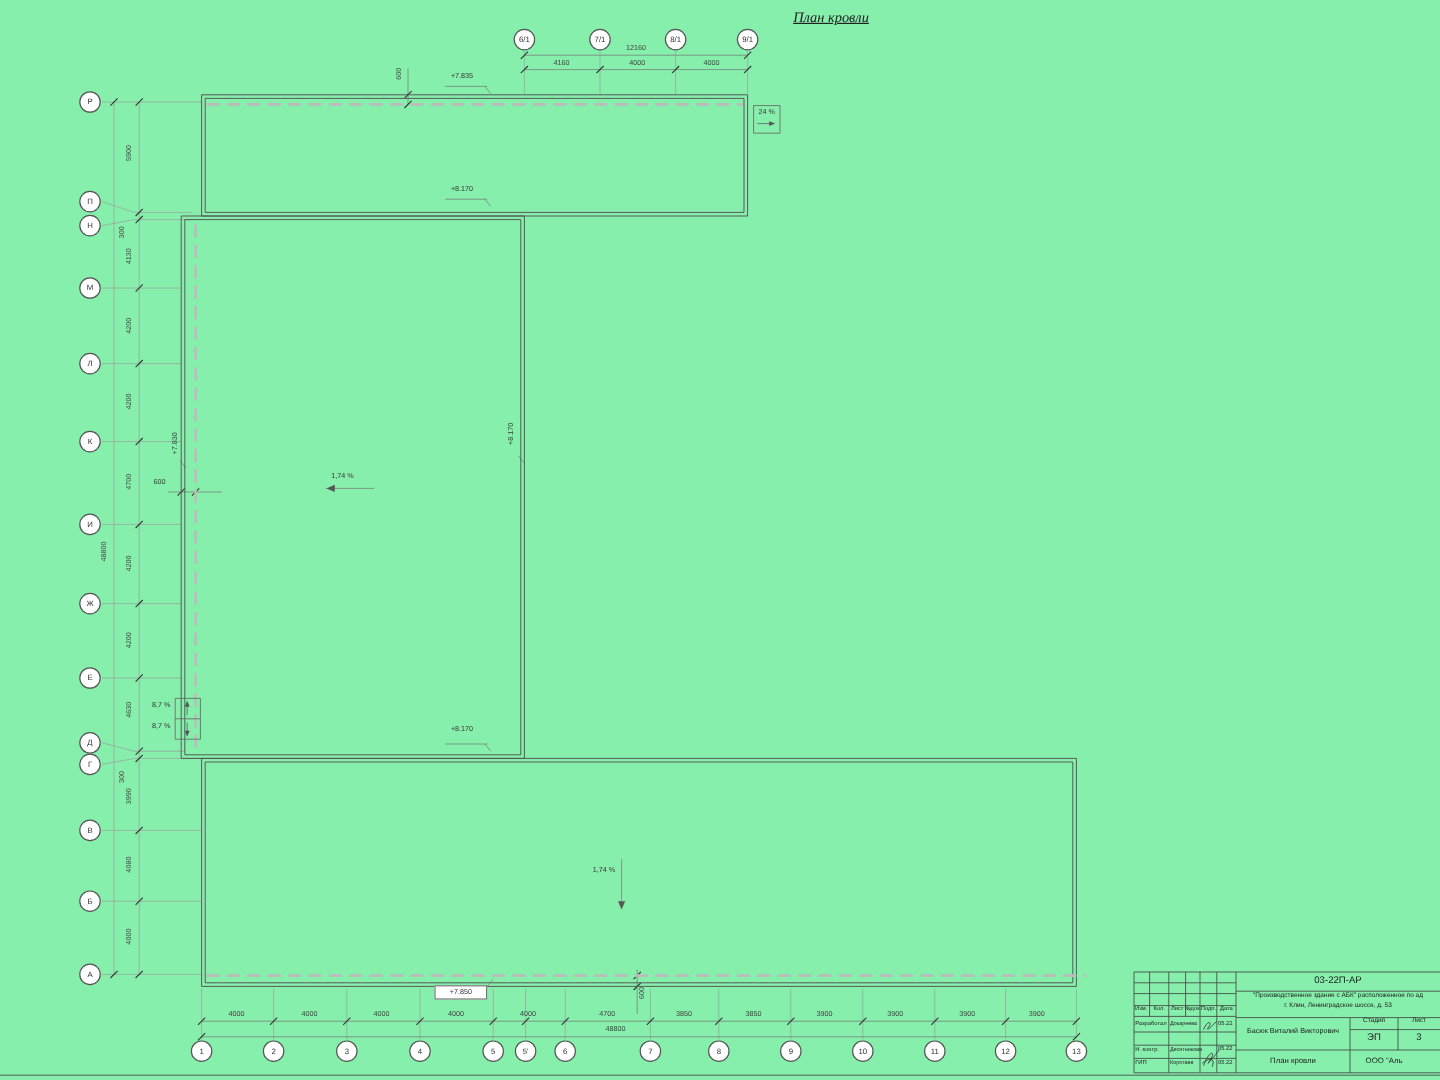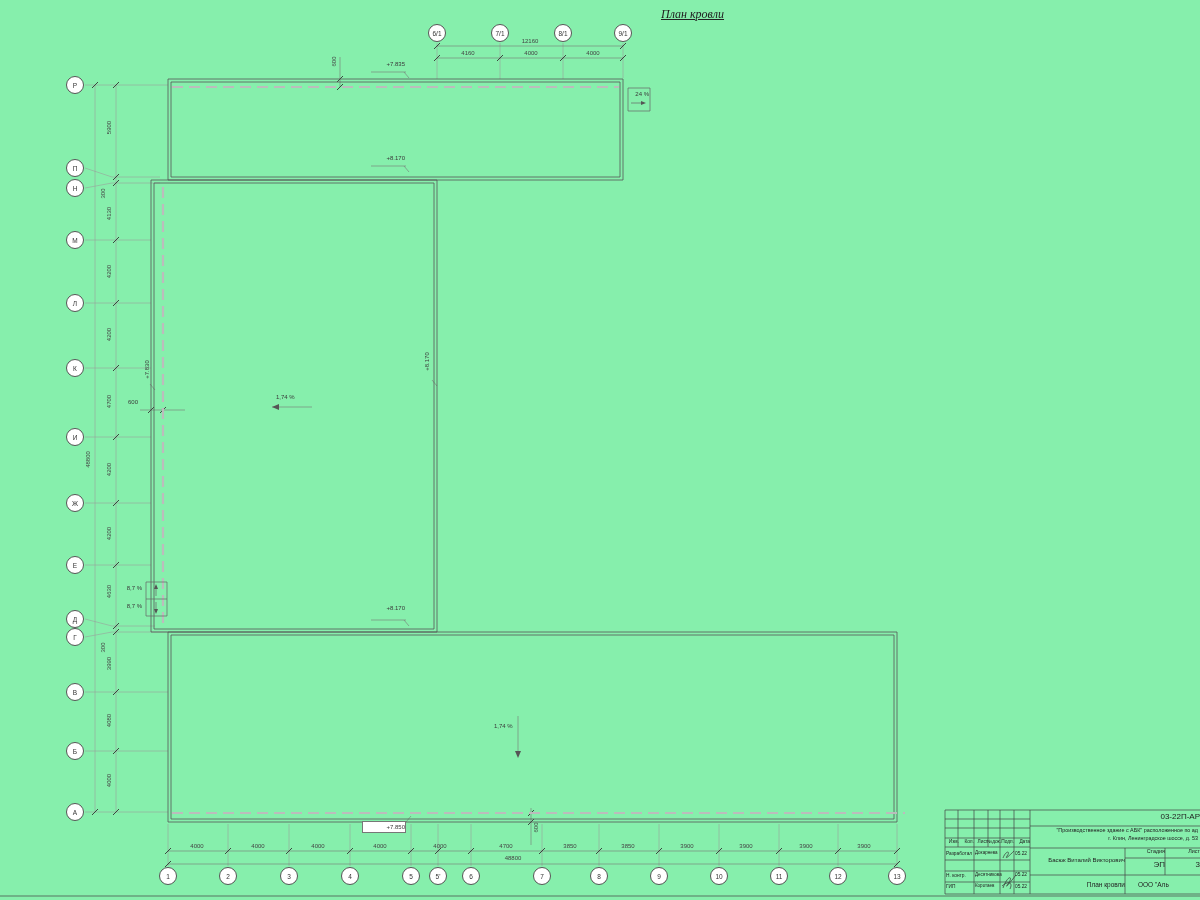--- a/index.html
+++ b/index.html
@@ -10,21 +10,21 @@
          color:#222;font-family:"Liberation Serif",serif;text-align:center}
   .bub{position:absolute;width:18px;height:18px;border:0.8px solid #555;border-radius:50%;
        font-size:6.5px;color:#333;display:flex;align-items:center;justify-content:center;
        background:#fff;box-sizing:border-box}
   .dim{position:absolute;font-size:6px;color:#444;text-align:center;white-space:nowrap;line-height:7px}
   .rot{transform:rotate(-90deg)}
   .ann{position:absolute;font-size:6px;color:#3a3a3a;white-space:nowrap;line-height:7px}
   .annr{text-align:right}
   .box{border:0.6px solid #777;line-height:10px;height:10px;background:#fff}
   .tb{position:absolute;color:#222;white-space:nowrap;line-height:1.1}
-  .c{text-align:right}
+  .c{text-align:center}
 </style>
 </head>
 <body>
 
 <div class="sheet">
 
   <svg class="lines" width="1200" height="900" viewBox="0 0 1200 900">
 
     <path fill="none" stroke="#9a9a9a" stroke-width="0.55" d="
       M437,43 V79 M500,43 V79 M563,43 V79 M623,43 V78

